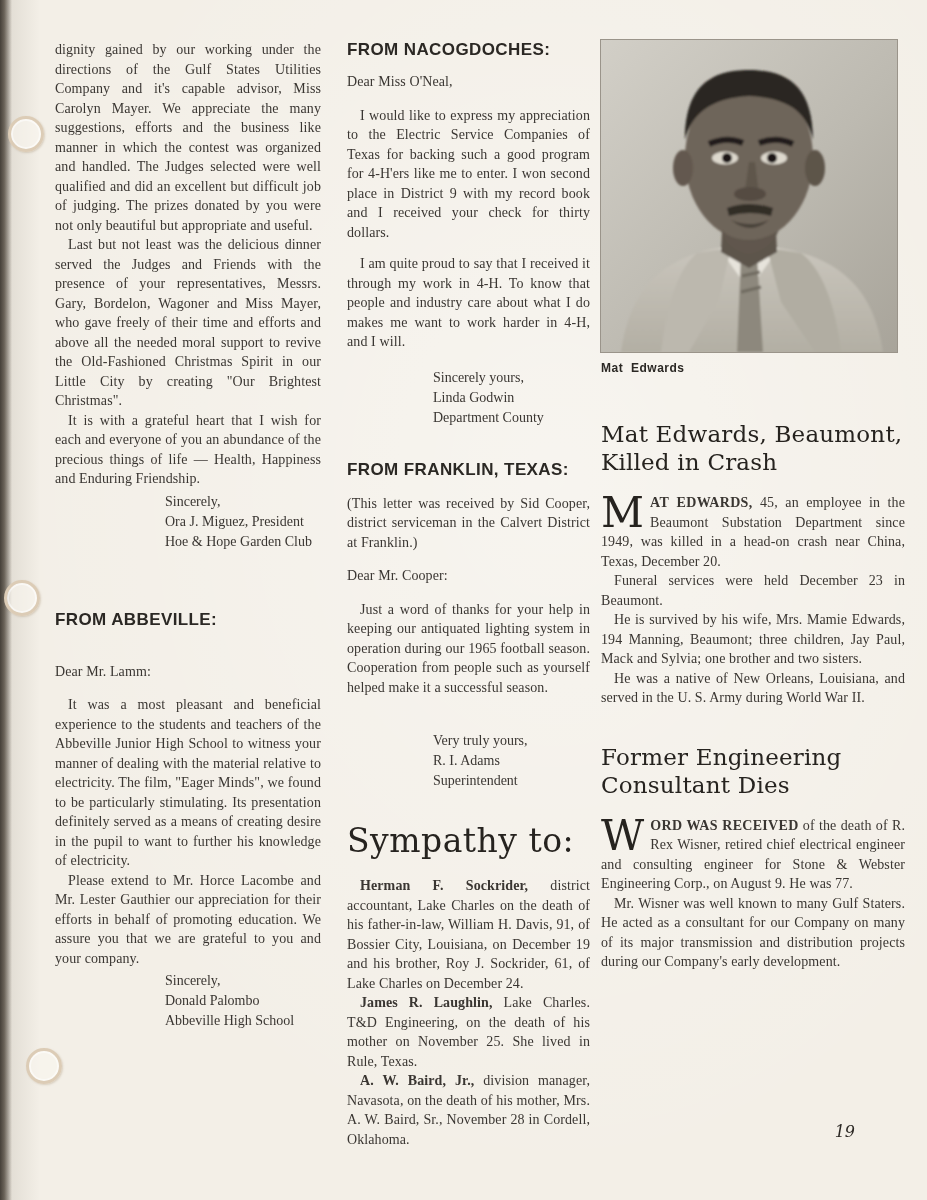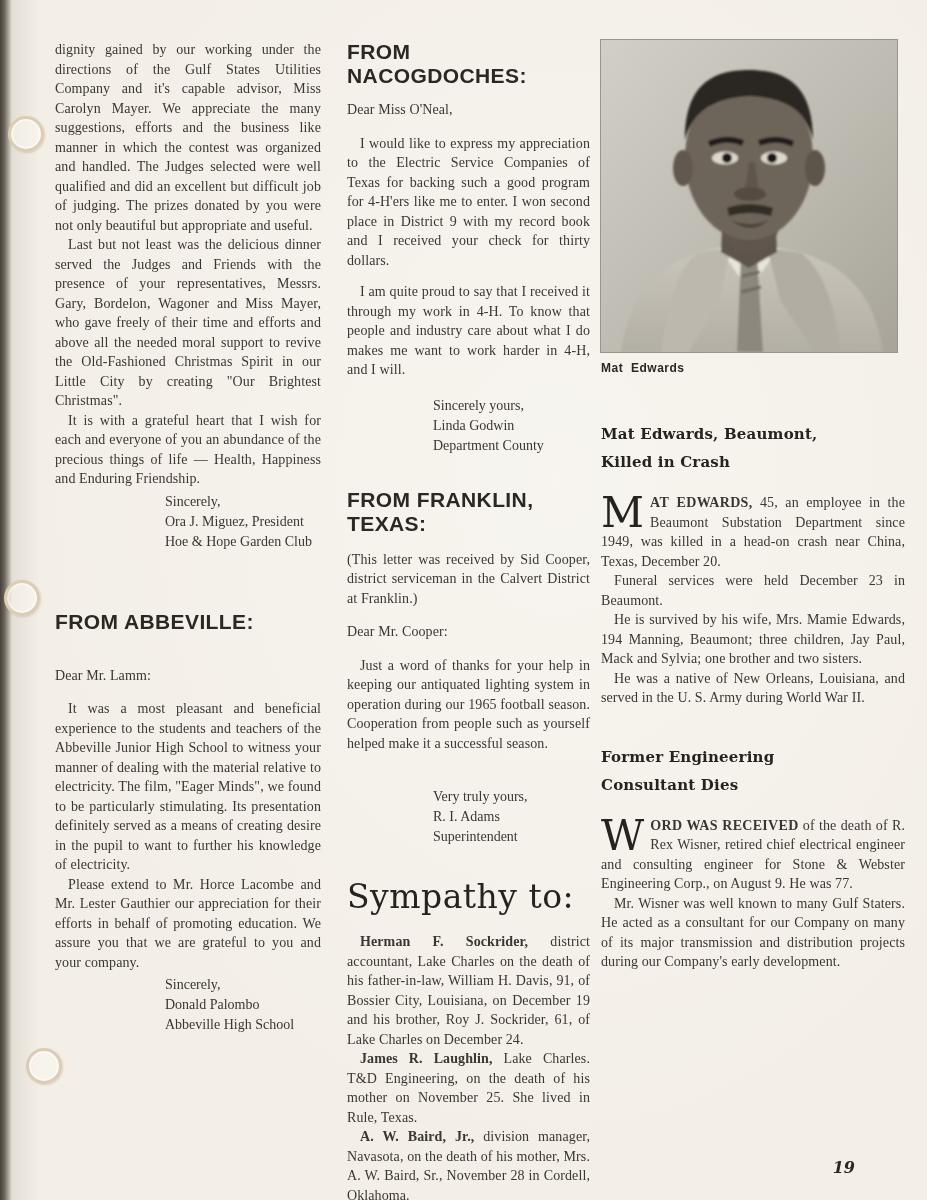--- a/index.html
+++ b/index.html
@@ -35,30 +35,30 @@
   .body-p{
     margin:0;font-size:14px;line-height:19.5px;text-align:justify;
     letter-spacing:.1px;
   }
   .indent{text-indent:13px;}
   .gap-after{margin-bottom:12px;}
   .salutation{margin:0 0 14px 0;text-align:left;}
 
   .sans-heading{
     margin:0;font-family:"Liberation Sans", sans-serif;font-weight:700;
-    font-size:21px;letter-spacing:.4px;color:#2b2824;
+    font-size:17px;letter-spacing:.4px;color:#2b2824;
   }
   .sig{margin-top:3px;font-size:14px;line-height:20px;}
   .sig div{white-space:nowrap;}
   .sig-col1{margin-left:110px;}
   .sig-col2{margin-left:86px;}
 
   .serif-headline{
-    margin:0;font-family:"DejaVu Serif", serif;font-weight:700;
-    font-size:15px;line-height:26px;color:#26231f;letter-spacing:.2px;
+    margin:0;font-family:"DejaVu Serif", serif;font-weight:400;
+    font-size:23px;line-height:26px;color:#26231f;letter-spacing:.2px;
     text-align:left;
   }
   .hl-gap{margin-top:2px;}
   .sympathy-h{
     margin:30px 0 16px 0;font-family:"DejaVu Serif", serif;font-weight:400;
     font-size:33px;color:#26231f;letter-spacing:.5px;
   }
   .entry-name{font-weight:700;}
   .italic-note{margin:0 0 14px 0;}
 
@@ -77,22 +77,22 @@
   .photo-caption{
     margin-top:9px;text-align:left;
     font-family:"Liberation Sans", sans-serif;font-weight:700;font-size:12px;
     letter-spacing:.5px;word-spacing:4px;color:#2b2824;
   }
   .crash-block{margin-top:46px;}
   .wisner-block{margin-top:36px;}
   .after-headline{margin-top:18px;}
 
   .page-number{
-    position:absolute;right:72px;top:1158px;
-    font-family:"DejaVu Serif", serif;font-weight:700;font-style:italic;
+    position:absolute;right:72px;top:1122px;
+    font-family:"DejaVu Serif", serif;font-weight:400;font-style:italic;
     font-size:16px;color:#2b2824;
   }
 </style>
 </head>
 <body>
 
 <div class="page">
   <div class="scan-edge"></div>
   <div class="hole hole-1"></div>
   <div class="hole hole-2"></div>

